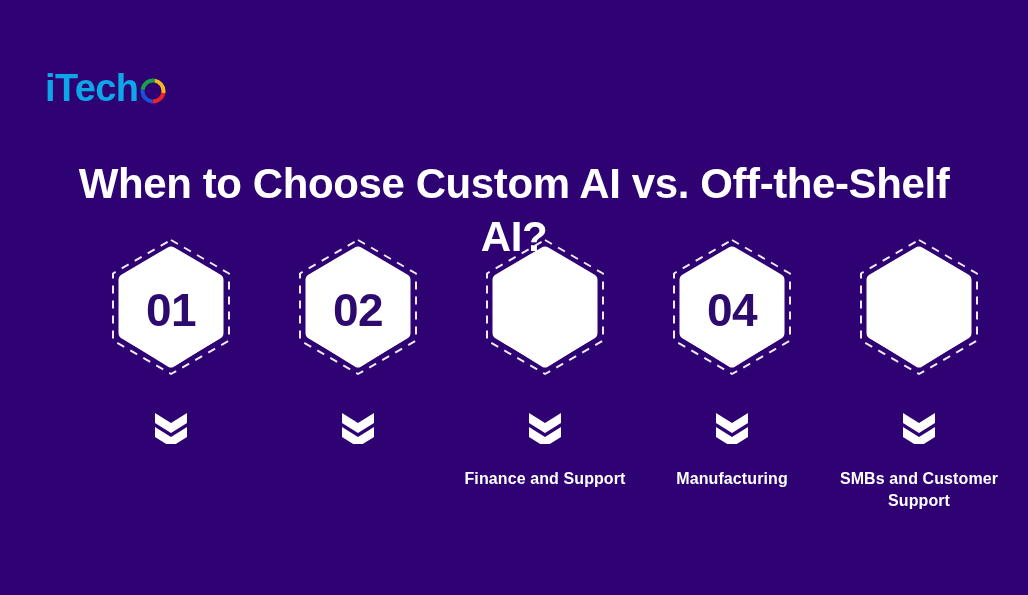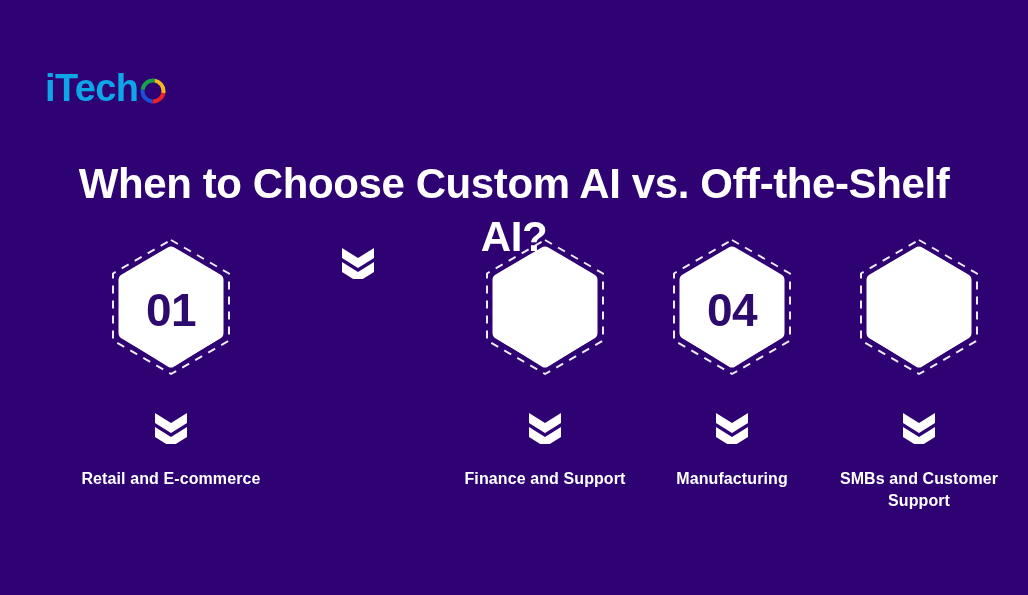--- a/index.html
+++ b/index.html
@@ -155,24 +155,31 @@
         <path d="M75 17 L121 44 L121 97 L75 124 L29 97 L29 44 Z" fill="#ffffff" stroke="#ffffff" stroke-width="13" stroke-linejoin="round"></path>
       </svg>
       <div class="badge-number">01</div>
     </div>
     <div class="chevrons">
       <svg width="44" height="34" viewBox="0 0 44 34" aria-hidden="true">
         <path d="M6 3 L22 13 L38 3 L38 13 L22 23 L6 13 Z" fill="#ffffff"></path>
         <path d="M6 17 L22 27 L38 17 L38 27 L22 37 L6 27 Z" fill="#ffffff"></path>
       </svg>
     </div>
-    <div class="step-label">Retail and E-commerce</div>
-  </div>
-
-  <div class="step">
+  </div>
+
+  <div class="step">
+    <div class="badge">
+      <svg width="150" height="165" viewBox="0 0 150 165" aria-hidden="true">
+        <path d="M75 4 L133 37.5 L133 104.5 L75 138 L17 104.5 L17 37.5 Z" fill="none" stroke="#ffffff" stroke-width="2" stroke-dasharray="8 7" stroke-linejoin="round" opacity="0.92"></path>
+        <path d="M33 100 L75 126 L117 100" fill="none" stroke="#ffffff" stroke-width="11" stroke-linecap="round" stroke-linejoin="round"></path>
+        <path d="M75 17 L121 44 L121 97 L75 124 L29 97 L29 44 Z" fill="#ffffff" stroke="#ffffff" stroke-width="13" stroke-linejoin="round"></path>
+      </svg>
+      <div class="badge-number">02</div>
+    </div>
     <div class="chevrons">
       <svg width="44" height="34" viewBox="0 0 44 34" aria-hidden="true">
         <path d="M6 3 L22 13 L38 3 L38 13 L22 23 L6 13 Z" fill="#ffffff"></path>
         <path d="M6 17 L22 27 L38 17 L38 27 L22 37 L6 27 Z" fill="#ffffff"></path>
       </svg>
     </div>
   </div>
 
   <div class="step">
     <div class="badge">

